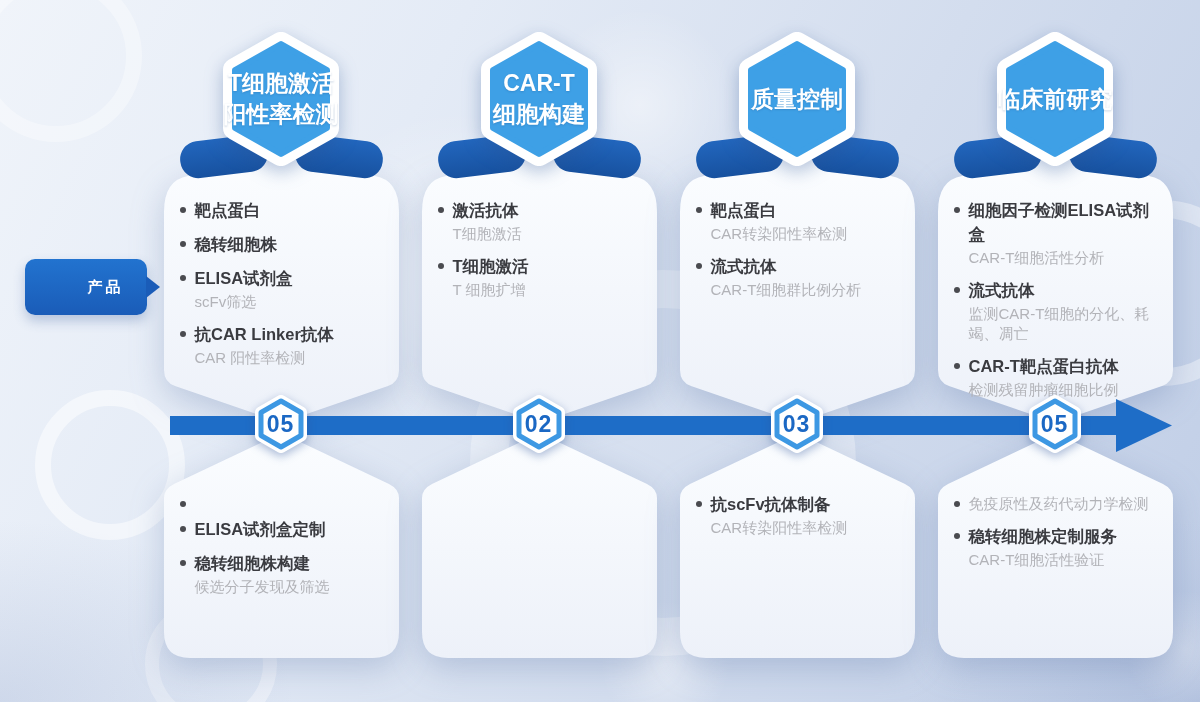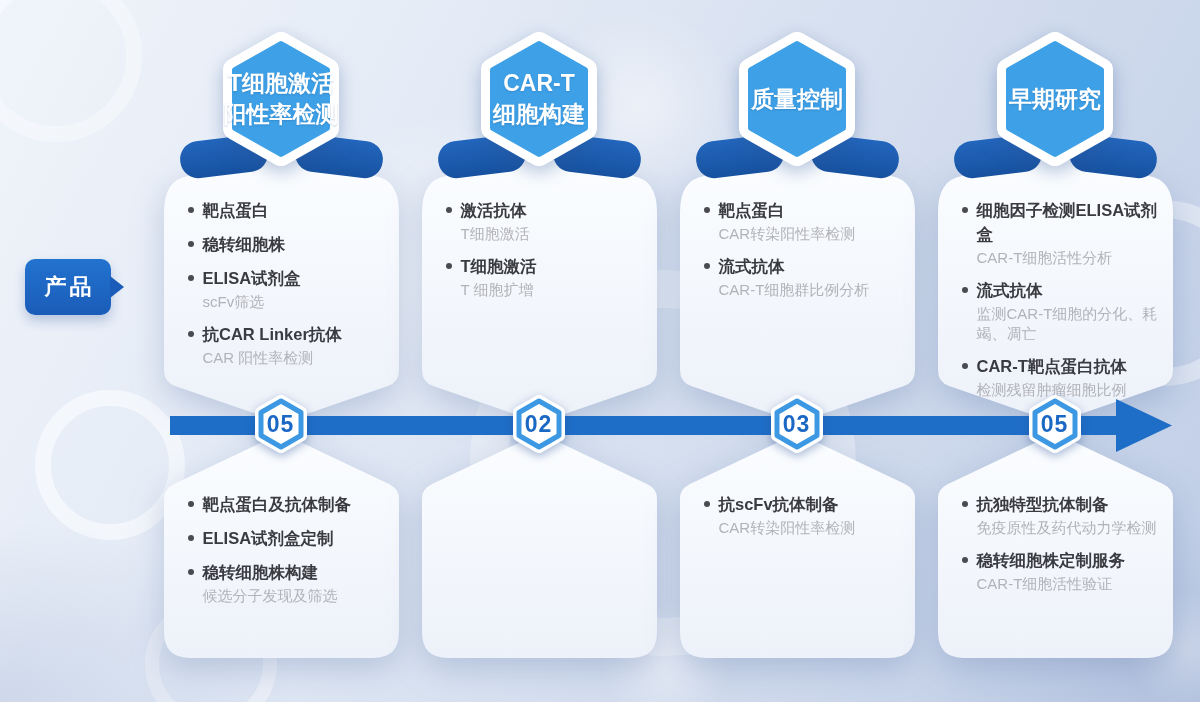--- a/index.html
+++ b/index.html
@@ -26,22 +26,23 @@
     background:
       radial-gradient(420px 260px at 0% 100%,rgba(120,142,190,.22),rgba(120,142,190,0) 70%),
       radial-gradient(420px 260px at 100% 100%,rgba(120,142,190,.20),rgba(120,142,190,0) 70%);}
   
   .timeline{position:absolute;left:0;top:0;z-index:2;}
   
   .tag{
     position:absolute;left:25px;width:86px;height:56px;z-index:3;
     background:linear-gradient(180deg,var(--tag-c1),var(--tag-c2));
     border-radius:10px;display:flex;align-items:center;justify-content:center;
-    color:#fff;font-size:22px;font-weight:700;letter-spacing:3px;text-indent:3px;
+    color:#fff;font-size:15px;font-weight:700;letter-spacing:3px;text-indent:3px;
     box-shadow:0 6px 12px rgba(60,95,160,.30);
+    padding-left:36px;
   }
   .tag::after{
     content:"";position:absolute;right:-13px;top:50%;transform:translateY(-50%);
     border:11px solid transparent;border-left:14px solid var(--tag-c2);border-right:0;
   }
   .tag-products{top:259px;}
   .tag-services{top:517px;}
   
   .stage{position:absolute;top:0;width:235px;height:702px;}
   .card{position:absolute;left:0;z-index:1;filter:drop-shadow(0 10px 16px rgba(90,115,165,.30));}
@@ -63,21 +64,21 @@
     text-shadow:0 1px 2px rgba(30,80,140,.25);
   }
   .badge{position:absolute;left:89px;top:393px;z-index:4;filter:drop-shadow(0 3px 5px rgba(40,80,150,.40));}
   .badge-white{fill:#ffffff;stroke:#ffffff;stroke-width:12;stroke-linejoin:round;}
   .badge-blue{fill:#ffffff;stroke:#3d98e3;stroke-width:5;stroke-linejoin:round;}
   .badge-num{
     position:absolute;left:89px;top:393px;width:56px;height:62px;z-index:5;
     display:flex;align-items:center;justify-content:center;
     color:var(--num-color);font-size:23px;font-weight:800;letter-spacing:1px;
   }
-  .content{position:absolute;left:24px;width:200px;z-index:2;}
+  .content{position:absolute;left:16px;width:200px;z-index:2;}
   .top-content{top:198px;}
   .bottom-content{top:492px;}
   .item{display:flex;margin-bottom:10px;}
   .dot{flex:0 0 6px;width:6px;height:6px;border-radius:50%;background:#4a4b50;margin:9px 9px 0 0;}
   .item .label{font-size:16.5px;line-height:24px;font-weight:600;color:#3a3b40;}
   .item .note{font-size:15px;line-height:20px;font-weight:400;color:#b2b3b8;margin-top:2px;}
 </style>
 </head>
 <body>
 
@@ -169,23 +170,20 @@
             <span class="dot"></span>
             <div class="txt">
               <div class="label">抗CAR Linker抗体</div>
               <div class="note">CAR 阳性率检测</div>
             </div>
           </div>
         </div>
     <div class="content bottom-content">
           <div class="item">
             <span class="dot"></span>
-            <div class="txt">
-              <div class="label">靶点蛋白及抗体制备</div>
-            </div>
           </div>
           <div class="item">
             <span class="dot"></span>
             <div class="txt">
               <div class="label">ELISA试剂盒定制</div>
             </div>
           </div>
           <div class="item">
             <span class="dot"></span>
             <div class="txt">
@@ -317,21 +315,21 @@
     <div class="ribbon">
       <div class="wing wing-l"></div>
       <div class="wing wing-r"></div>
     </div>
 
     <svg class="hex-header" width="124" height="138" viewBox="0 0 124 138">
       <polygon class="hex-white" points="62,14 108,40 108,98 62,124 16,98 16,40"></polygon>
       <polygon class="hex-blue" points="62,14 108,40 108,98 62,124 16,98 16,40"></polygon>
     </svg>
     <div class="hex-title">
-          <div>早期研究</div>
+          <div>临床前研究</div>
         </div>
 
     <svg class="badge" width="56" height="62" viewBox="0 0 56 62">
       <polygon class="badge-white" points="28,8 48,19.5 48,42.5 28,54 8,42.5 8,19.5"></polygon>
       <polygon class="badge-blue" points="28,8 48,19.5 48,42.5 28,54 8,42.5 8,19.5"></polygon>
     </svg>
     <div class="badge-num">05</div>
 
     <div class="content top-content">
           <div class="item">
@@ -353,21 +351,20 @@
             <div class="txt">
               <div class="label">CAR-T靶点蛋白抗体</div>
               <div class="note">检测残留肿瘤细胞比例</div>
             </div>
           </div>
         </div>
     <div class="content bottom-content">
           <div class="item">
             <span class="dot"></span>
             <div class="txt">
-              <div class="label">抗独特型抗体制备</div>
               <div class="note">免疫原性及药代动力学检测</div>
             </div>
           </div>
           <div class="item">
             <span class="dot"></span>
             <div class="txt">
               <div class="label">稳转细胞株定制服务</div>
               <div class="note">CAR-T细胞活性验证</div>
             </div>
           </div>

